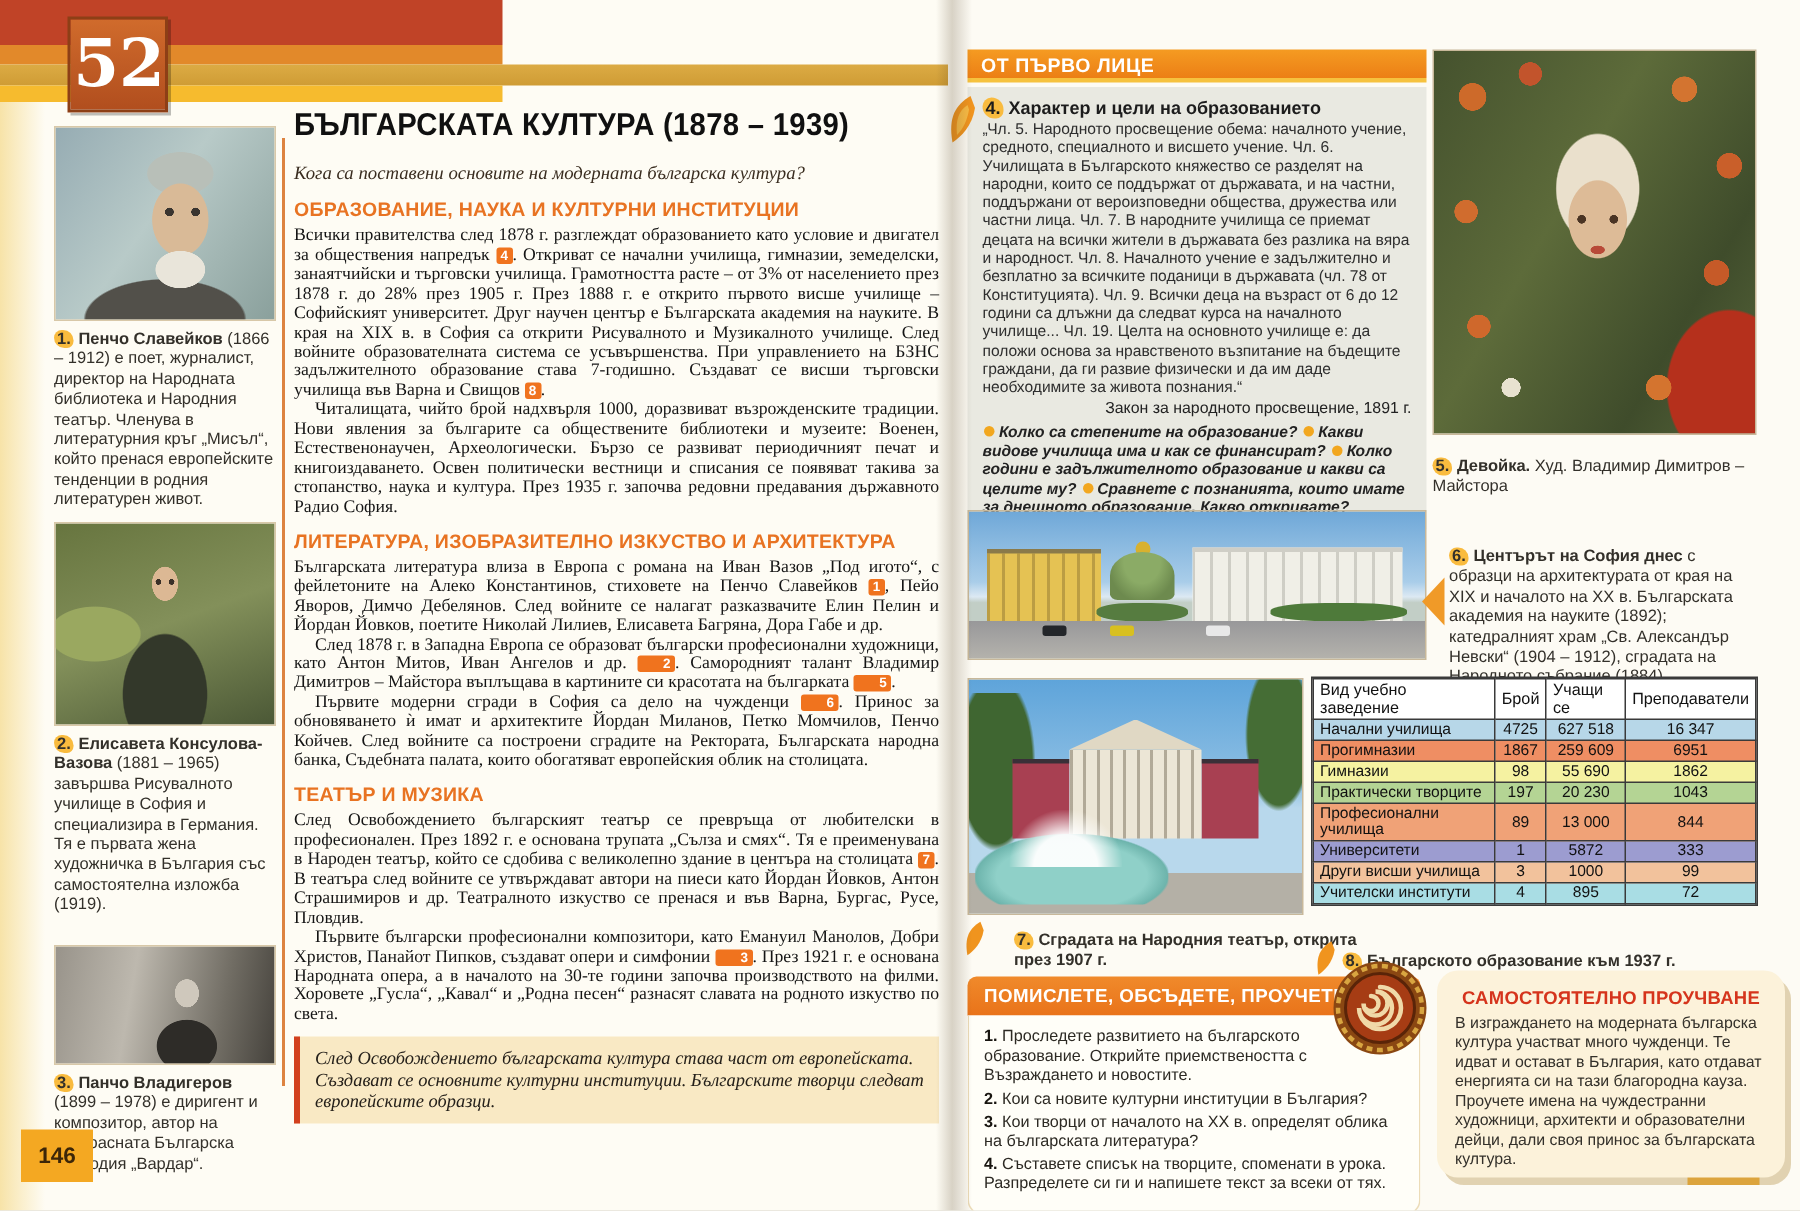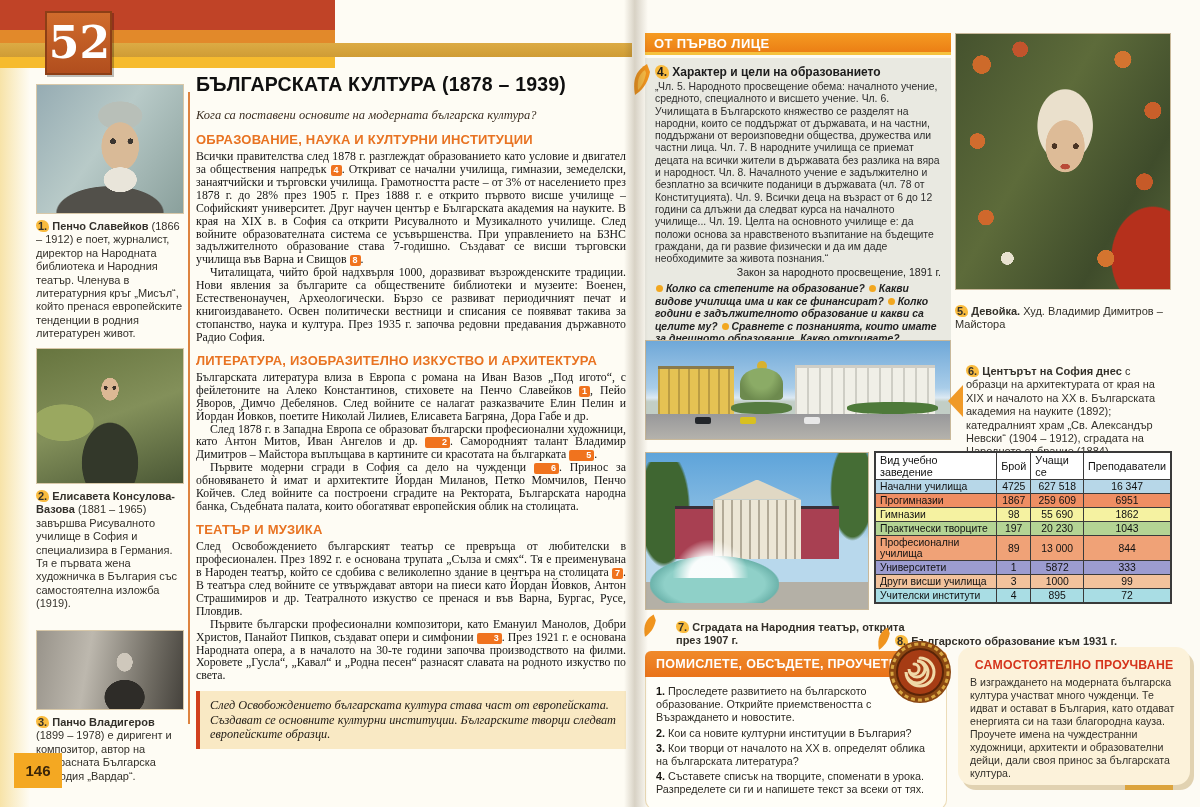--- a/index.html
+++ b/index.html
@@ -328,21 +328,21 @@
     </table>
 
     <svg class="flourish" style="left:6px;top:613px;" width="16" height="26" viewBox="0 0 22 36">
       <path d="M16 2 C6 8 1 16 4 33 C10 29 17 22 19 10 Z" fill="#f0941e"></path>
     </svg>
     <p class="cap cap7"><span class="numhl">7.</span> <span>Сградата на Народния театър, открита през 1907 г.</span></p>
 
     <svg class="flourish" style="left:240px;top:626px;" width="16" height="26" viewBox="0 0 22 36">
       <path d="M16 2 C6 8 1 16 4 33 C10 29 17 22 19 10 Z" fill="#f0941e"></path>
     </svg>
-    <p class="cap cap8"><span class="numhl">8.</span> <span>Българското образование към 1931 г.</span></p>
+    <p class="cap cap8"><span class="numhl">8.</span> <span>Българското образование към 1937 г.</span></p>
 
     <div class="think-head">ПОМИСЛЕТЕ, ОБСЪДЕТЕ, ПРОУЧЕТЕ</div>
     <div class="think-body">
         <div class="titem"><b>1. </b>Проследете развитието на българското образование. Открийте приемствеността с Възраждането и новостите.</div>
         <div class="titem"><b>2. </b>Кои са новите културни институции в България?</div>
         <div class="titem"><b>3. </b>Кои творци от началото на XX в. определят облика на българската литература?</div>
         <div class="titem"><b>4. </b>Съставете списък на творците, споменати в урока. Разпределете си ги и напишете текст за всеки от тях.</div>
       </div>
 
     <svg class="spiral" viewBox="0 0 64 64">

